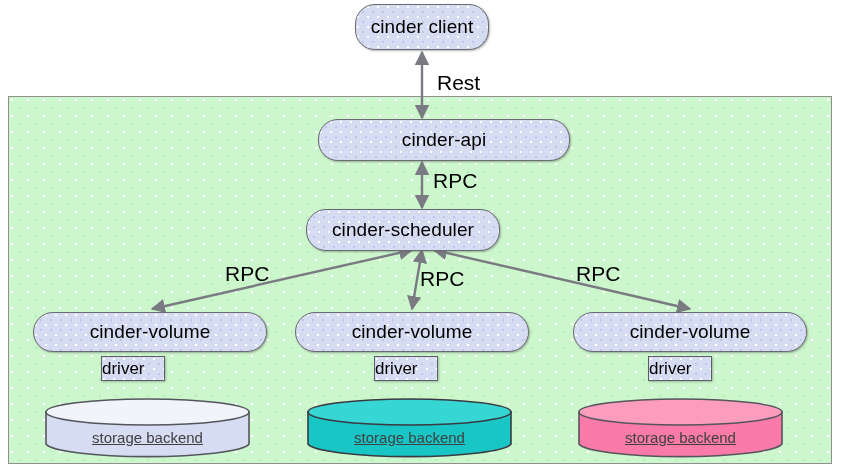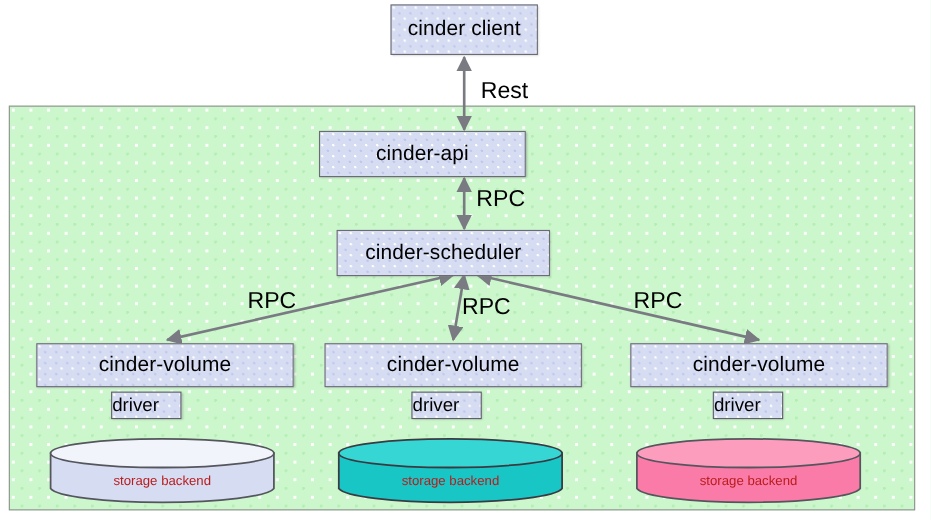--- a/index.html
+++ b/index.html
@@ -36,21 +36,21 @@
     background-size: 16px 16px, 16px 16px;
     border: 1px solid #8f8f8f;
     box-sizing: border-box;
   }
 
   
   .node {
     position: absolute;
     box-sizing: border-box;
     border: 1px solid #6b6b73;
-    border-radius: 0;
+    border-radius: 20px;
     background-color: #d6dcf2;
     background-image:
       radial-gradient(circle at 2px 2px, #ffffff 1.1px, transparent 1.3px),
       radial-gradient(circle at 7px 7px, #bfc6ea 1px, transparent 1.2px);
     background-size: 10px 10px, 10px 10px;
     display: flex;
     align-items: center;
     justify-content: center;
     color: #000000;
     font-size: 19px;
@@ -88,23 +88,24 @@
   }
   .cylinder .cyl-label {
     position: absolute;
     left: 0;
     right: 0;
     top: 18px;
     bottom: 0;
     display: flex;
     align-items: center;
     justify-content: center;
-    font-size: 12px;
-    color: #b91c1c;
+    font-size: 15px;
+    color: #404040;
     pointer-events: none;
+    text-decoration: underline;
   }
 
   
   .edges {
     position: absolute;
     left: 0; top: 0;
     width: 846px;
     height: 473px;
     pointer-events: none;
   }
@@ -147,21 +148,21 @@
   <div class="edge-label" style="left:437px; top:71px;">Rest</div>
   <div class="edge-label" style="left:433px; top:169px;">RPC</div>
   <div class="edge-label" style="left:225px; top:262px;">RPC</div>
   <div class="edge-label" style="left:420px; top:267px;">RPC</div>
   <div class="edge-label" style="left:576px; top:262px;">RPC</div>
 
   <div class="node" style="left:355px; top:4px; width:134px; height:46px;">
     <span>cinder client</span>
   </div>
 
-  <div class="node" style="left:290px; top:119px; width:188px; height:42px;">
+  <div class="node" style="left:318px; top:119px; width:252px; height:42px;">
     <span>cinder-api</span>
   </div>
 
   <div class="node" style="left:306px; top:209px; width:194px; height:42px;">
     <span>cinder-scheduler</span>
   </div>
 
   <div class="node" style="left:33px; top:312px; width:234px; height:40px;">
     <span>cinder-volume</span>
   </div>

